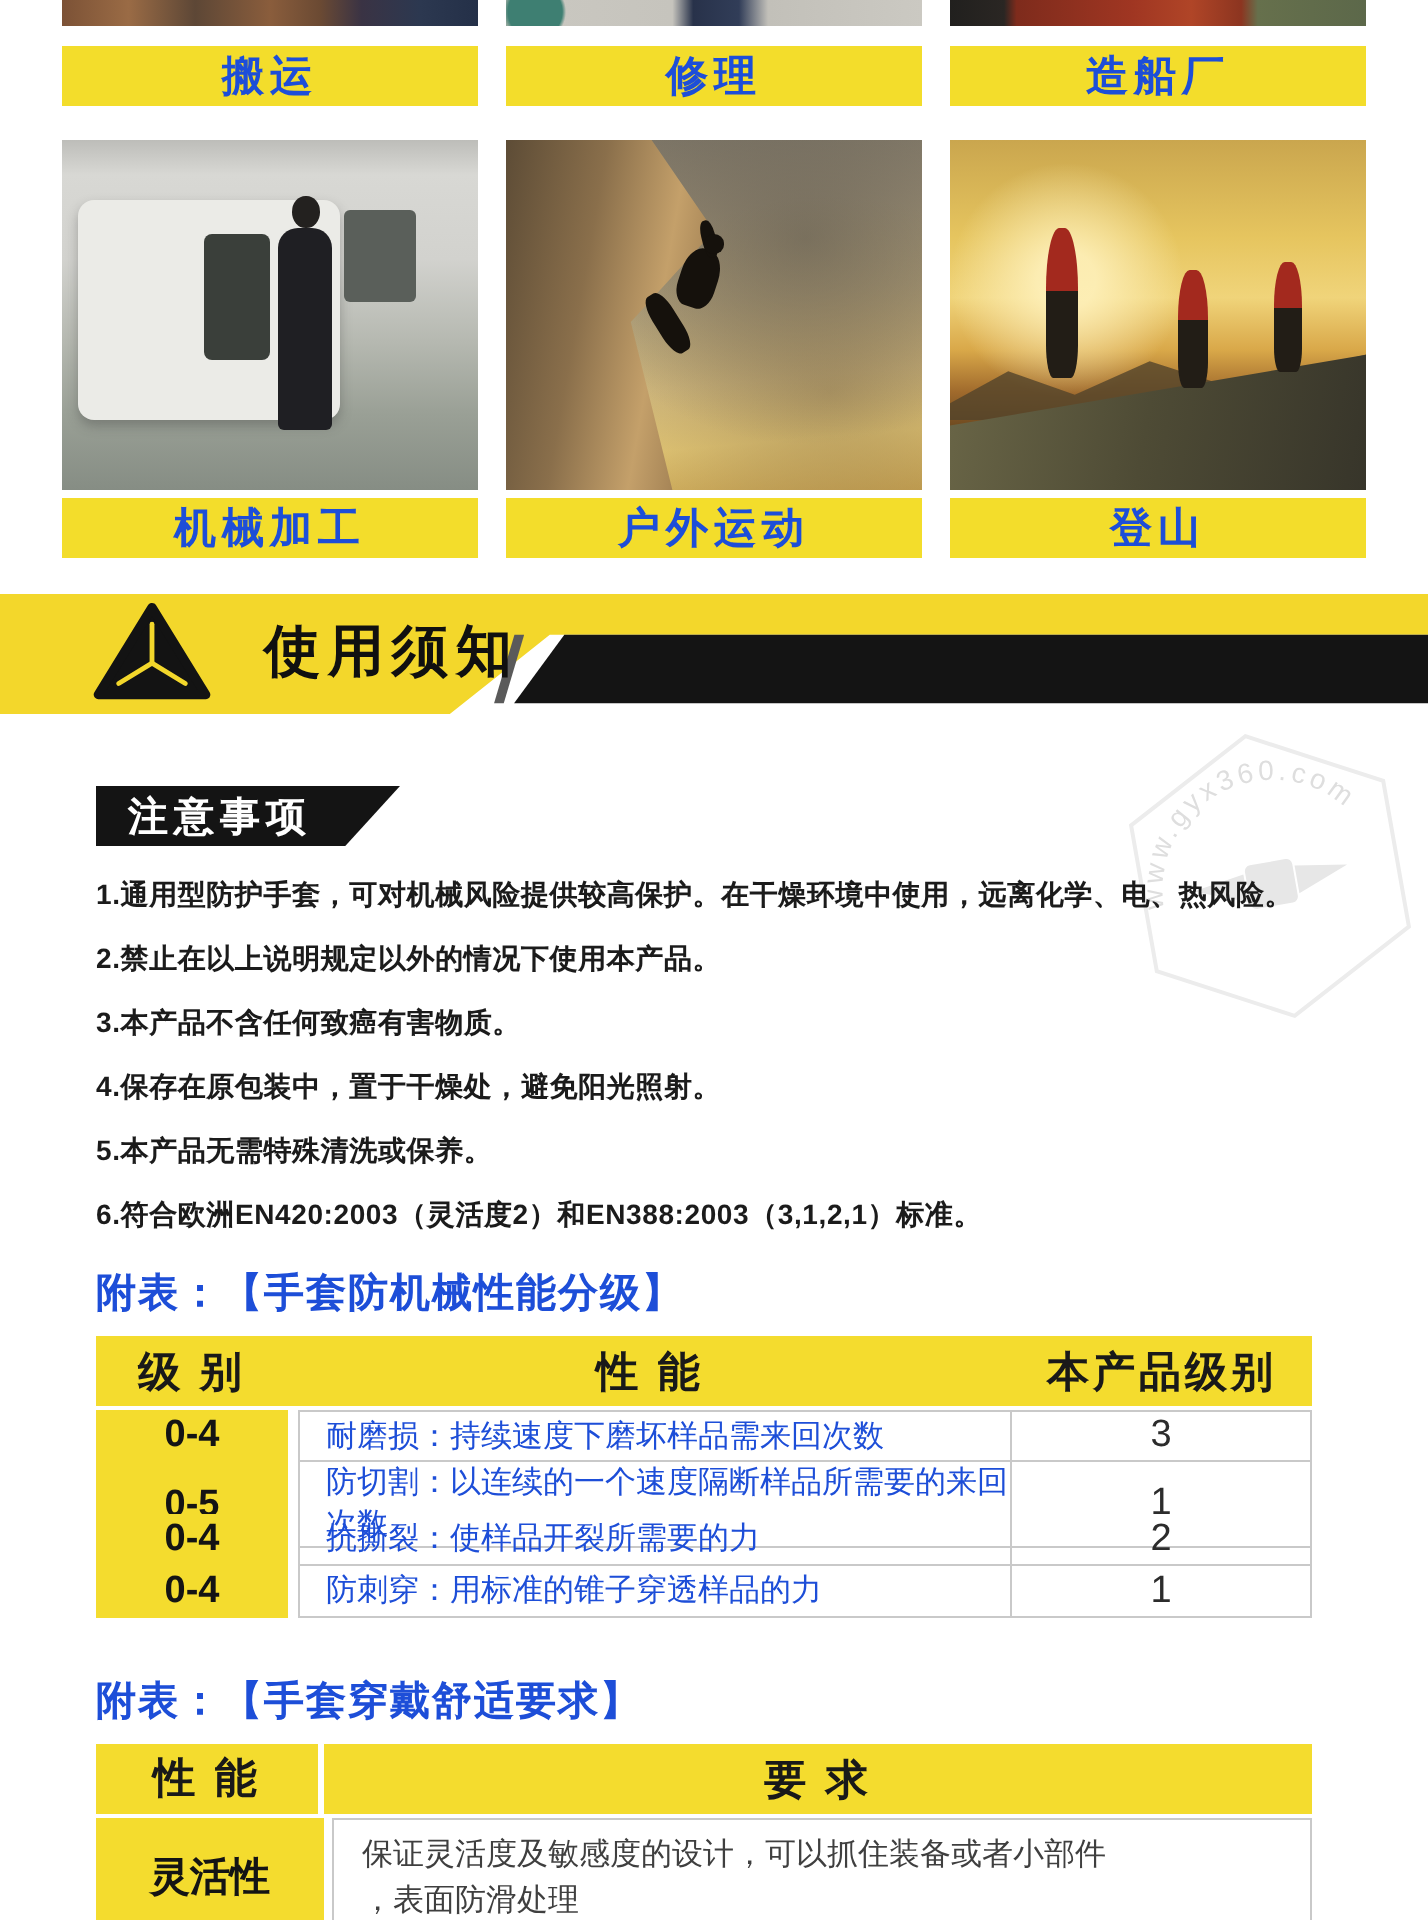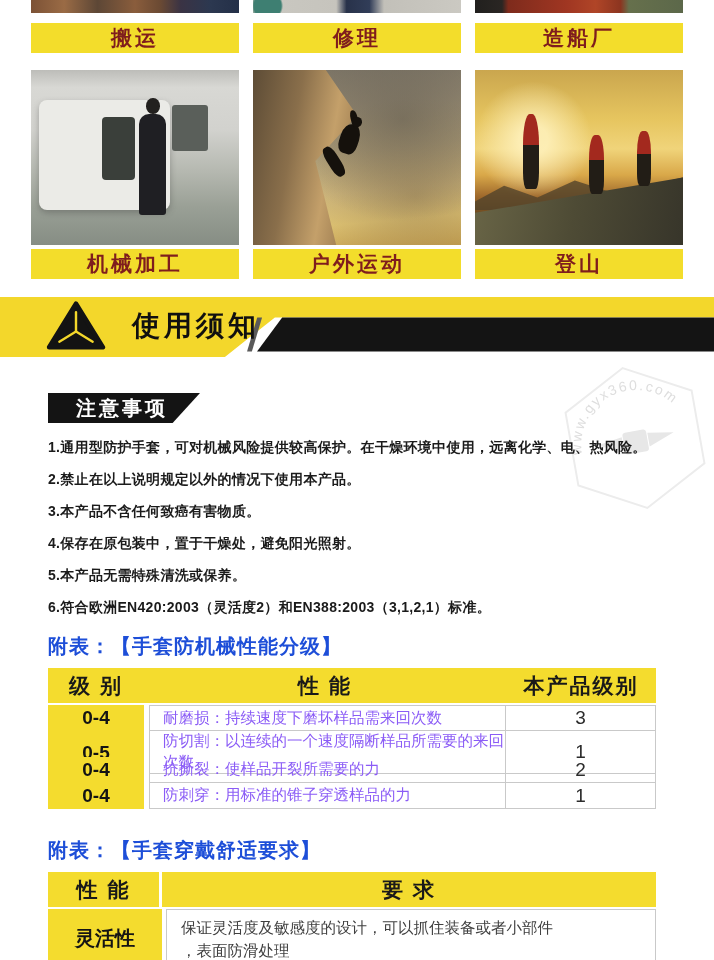--- a/index.html
+++ b/index.html
@@ -14,21 +14,21 @@
   
   .scene-grid { padding:0 31px; display:grid; grid-template-columns:repeat(3,1fr); column-gap:14px; }
   .tile { display:flex; flex-direction:column; }
   .tile.row2 { margin-top:17px; }
   .photo { position:relative; overflow:hidden; width:100%; }
   .photo.sliver { height:13px; }
   .photo.tall { height:175px; }
   .scene-label {
     height:30px; margin-top:10px; background:#f3dd2b;
     display:flex; align-items:center; justify-content:center;
-    font-size:21px; font-weight:700; letter-spacing:3px; color:#7f1d1d;
+    font-size:21px; font-weight:700; letter-spacing:3px; color:#1d4ed8;
   }
   .tile.row2 .scene-label { margin-top:4px; }
 
   
   .photo-carry { background:linear-gradient(90deg,#7c5236 0%,#9a6b45 16%,#5d4736 32%,#8a5d3c 50%,#6b4a33 62%,#3a3344 72%,#2c3850 86%,#243048 100%); }
   .photo-repair { background:
       radial-gradient(circle at 7% 45%, #3e7f72 0 7%, rgba(0,0,0,0) 8%),
       linear-gradient(90deg,#8fa69b 0%,#c9c7c0 12%,#c6c4bd 40%,#28324a 45%,#313d58 56%,#c2c0b9 63%,#cbc9c2 100%); }
   .photo-ship { background:linear-gradient(90deg,#21201e 0%,#2a2623 13%,#7e2b1c 16%,#a03622 44%,#b04527 58%,#8c3520 70%,#66704c 74%,#5c684a 100%); }
 
@@ -78,21 +78,21 @@
   .banner-left { position:absolute; left:46px; top:0; height:57px; display:flex; align-items:center; }
   .banner-logo { width:60px; height:50px; }
   .banner-title { margin-left:26px; font-size:28px; font-weight:700; letter-spacing:4px; color:#101010; }
 
   
   .content { position:relative; padding:36px 36px 0 48px; }
   .watermark { position:absolute; right:0; top:2px; width:158px; height:158px; transform:rotate(-10deg); z-index:0; }
   .content-inner { position:relative; z-index:1; }
 
   .notice-tag { width:152px; height:30px; background:#141414; color:#ffffff;
-      display:flex; align-items:center; padding-left:28px;
+      display:flex; align-items:center; padding-left:16px;
       font-size:20px; font-weight:700; letter-spacing:3px;
       clip-path:polygon(0 0,100% 0,82% 100%,0 100%); }
 
   .notice-list { margin-top:12px; }
   .notice-list p { font-size:14px; font-weight:700; color:#1b1b1b; line-height:24px; margin-bottom:8px; letter-spacing:.3px; }
 
   .table-caption { font-size:20px; font-weight:700; letter-spacing:1px; color:#1d4ed8; margin:14px 0 8px; }
   .table-caption.second { margin-top:28px; }
 
   .dtable { width:608px; }
@@ -102,21 +102,21 @@
   .t2 .t-head { grid-template-columns:114px 1fr; }
   .t-head span { text-align:center; }
   .t2 .t-head span:first-child { border-right:3px solid #ffffff; height:35px; line-height:35px; }
 
   .t-body { margin-top:2px;border-radius:28px; }
   .t1-row { display:grid; grid-template-columns:96px 5px 1fr 150px; height:26px; }
   .cell-lv { background:#f4dc2e; display:flex; align-items:center; justify-content:center;
       font-size:19px; font-weight:700; color:#141414; }
   .cell-sp { background:transparent; }
   .cell-pf { border:1px solid #c9c9c9; border-top:0; display:flex; align-items:center;
-      padding-left:13px; font-size:15.5px; color:#8b5cf6; }
+      padding-left:13px; font-size:15.5px; color:#1d4ed8; }
   .cell-vl { border:1px solid #c9c9c9; border-left:0; border-top:0; display:flex; align-items:center; justify-content:center;
       font-size:19px; color:#2c2c2c; }
   .t-body .t1-row:first-child .cell-pf,
   .t-body .t1-row:first-child .cell-vl { border-top:1px solid #c9c9c9; }
 
   .t2-row { display:grid; grid-template-columns:114px 4px 1fr; min-height:58px; }
   .t2-row .cell-lv { font-size:20px; }
   .cell-rq { border:1px solid #c9c9c9; padding:5px 14px 4px; font-size:15.5px; color:#3f3f3f;
       line-height:23px; white-space:pre-line; display:flex; flex-direction:column; justify-content:center; }
 </style>

